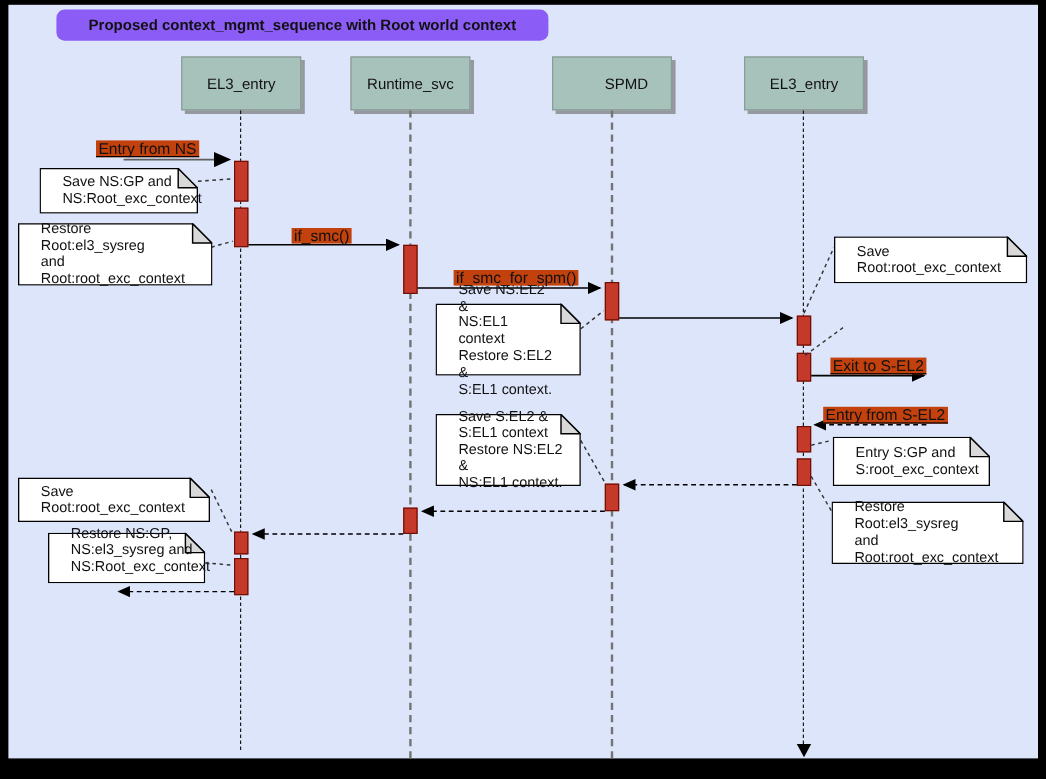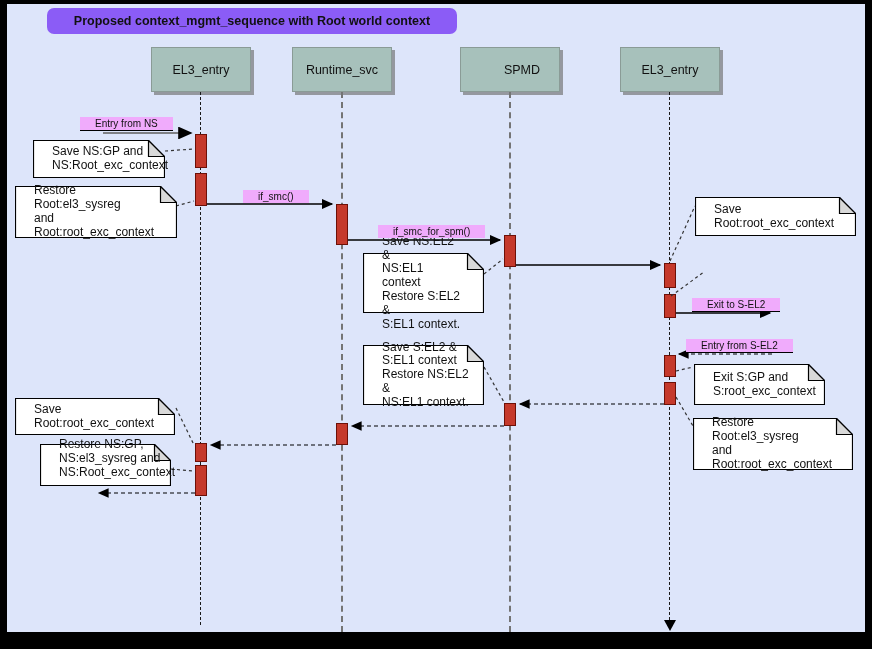--- a/index.html
+++ b/index.html
@@ -11,21 +11,21 @@
   .actor{position:absolute;top:47px;width:100px;height:45px;background:#a7c1bb;border:1px solid #8a9b96;
          box-shadow:3px 3px 0 rgba(110,110,110,.65);display:flex;align-items:center;justify-content:center;
          font-size:12.5px;color:#111;box-sizing:border-box;text-align:center;}
   .lifeline{position:absolute;width:0;}
   .ll-thin{border-left:1px dashed #1a1a1a;}
   .ll-thick{border-left:2px dashed #747474;}
   .bar{position:absolute;width:10px;background:#c5392b;border:1px solid #6d1007;}
   .note{position:absolute;}
   .note-text{position:absolute;inset:0;display:flex;align-items:center;padding:1px 19px;
              font-size:12px;line-height:13.8px;color:#111;white-space:pre-line;}
-  .msglabel{position:absolute;background:#f0abfc;font-size:10px;color:#111;padding:0 15px;line-height:13px;}
+  .msglabel{position:absolute;background:#c2410c;font-size:13px;color:#111;padding:0 2px;line-height:13px;}
   .uline{border-bottom:1px solid #000;}
   svg.overlay{position:absolute;left:0;top:0;pointer-events:none;}
   .note svg{position:absolute;left:0;top:0;}
 </style>
 </head>
 <body>
 
 <div class="stage">
   <div class="canvas"></div>
 
@@ -121,21 +121,21 @@
         <path d="M0.5,0.5 L144.5,0.5 L160.5,16.5 L160.5,38.5 L0.5,38.5 Z" fill="#fff" stroke="#000" stroke-width="1.2"></path>
         <path d="M144.5,0.5 L144.5,16.5 L160.5,16.5 Z" fill="#d9d9d9" stroke="#000" stroke-width="1.2"></path>
       </svg>
     <div class="note-text">Save Root:root_exc_context</div>
     </div>
   <div class="note" style="left:694px;top:364px;width:131px;height:41px;">
       <svg width="131" height="41">
         <path d="M0.5,0.5 L114.5,0.5 L130.5,16.5 L130.5,40.5 L0.5,40.5 Z" fill="#fff" stroke="#000" stroke-width="1.2"></path>
         <path d="M114.5,0.5 L114.5,16.5 L130.5,16.5 Z" fill="#d9d9d9" stroke="#000" stroke-width="1.2"></path>
       </svg>
-    <div class="note-text">Exit S:GP and
+    <div class="note-text">Entry S:GP and
 S:root_exc_context</div>
     </div>
   <div class="note" style="left:693px;top:418px;width:160px;height:52px;">
       <svg width="160" height="52">
         <path d="M0.5,0.5 L143.5,0.5 L159.5,16.5 L159.5,51.5 L0.5,51.5 Z" fill="#fff" stroke="#000" stroke-width="1.2"></path>
         <path d="M143.5,0.5 L143.5,16.5 L159.5,16.5 Z" fill="#d9d9d9" stroke="#000" stroke-width="1.2"></path>
       </svg>
     <div class="note-text">Restore Root:el3_sysreg
 and
 Root:root_exc_context</div>

